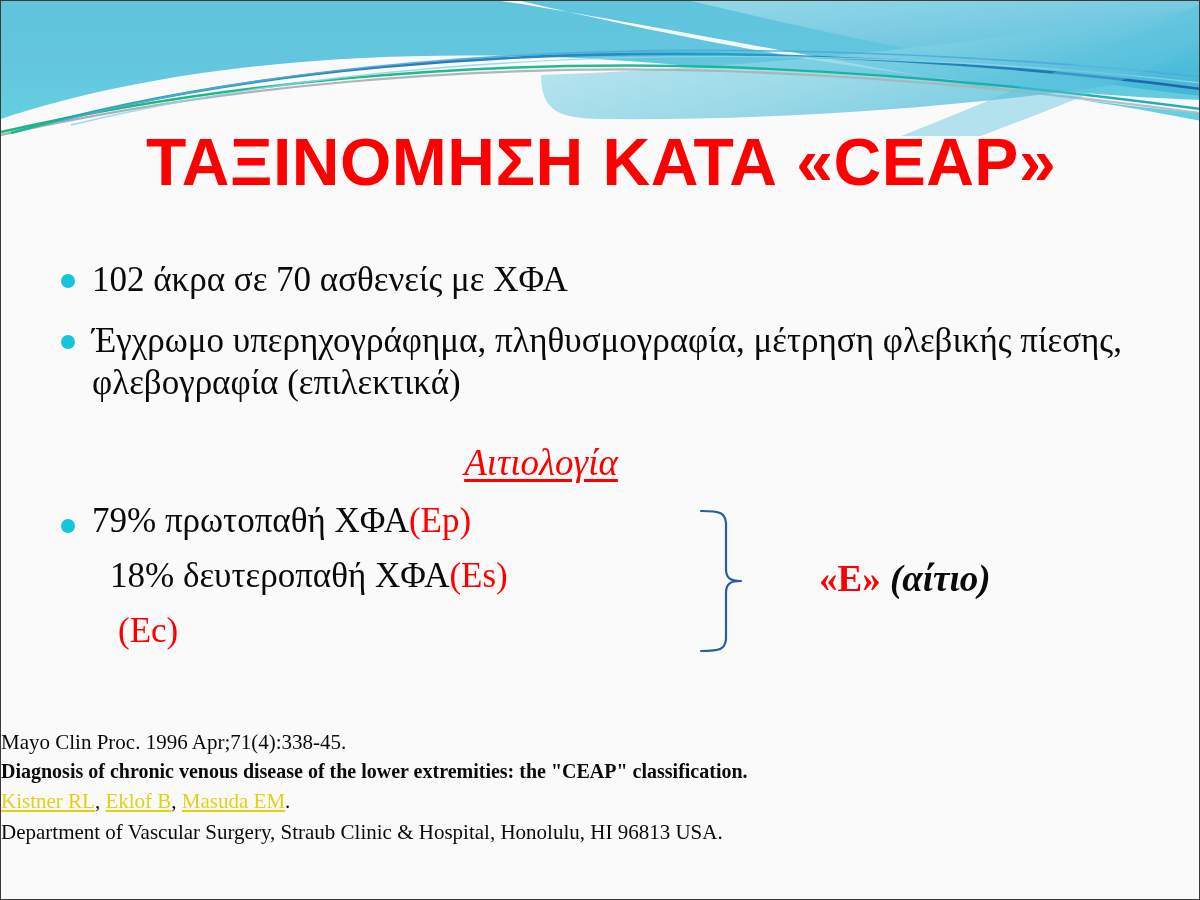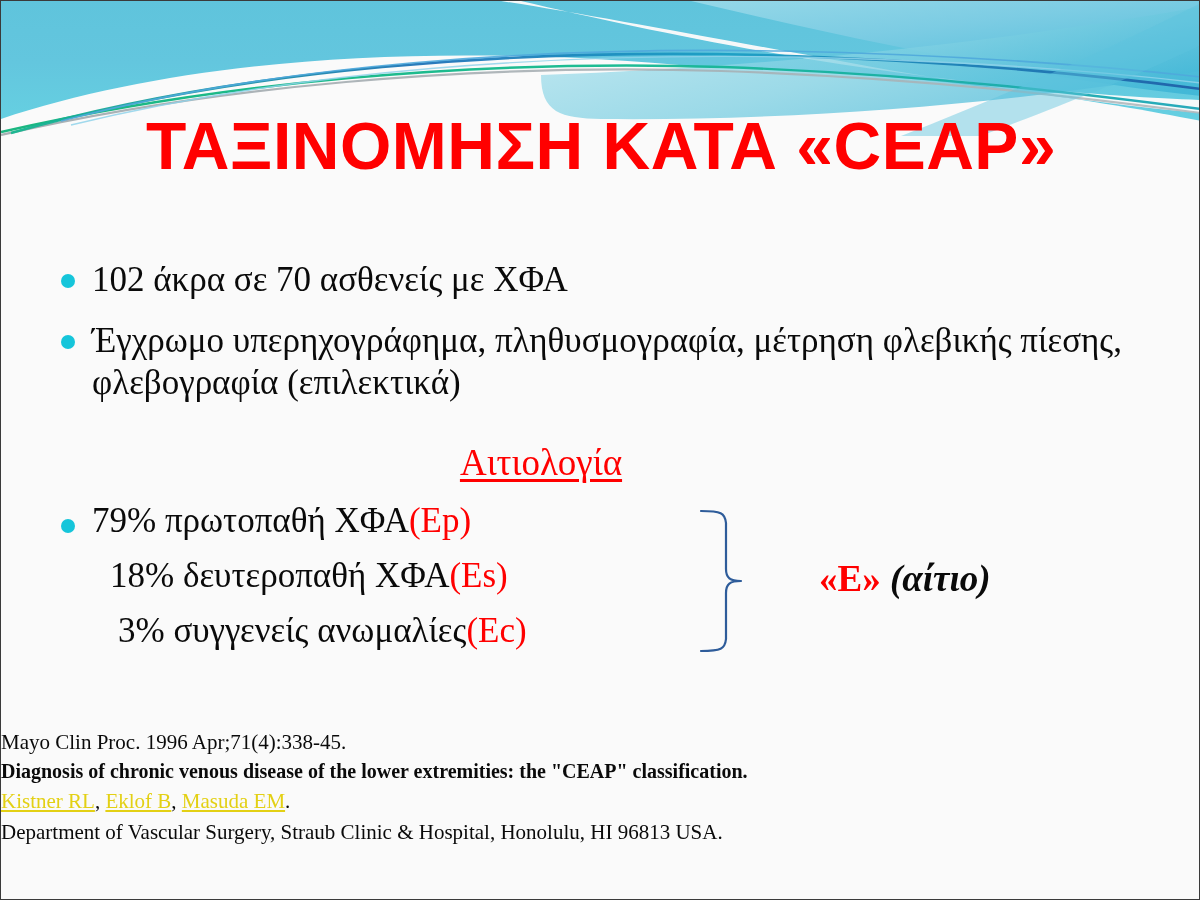--- a/index.html
+++ b/index.html
@@ -80,20 +80,21 @@
 
   
   .etiology-heading {
     position: absolute;
     left: 0;
     top: 440px;
     width: 1080px;
     text-align: center;
     color: #FF0000;
     font-family: "Liberation Serif", serif;
+    font-style: italic;
     font-size: 37px;
     text-decoration: underline;
     text-underline-offset: 4px;
   }
 
   
   .etio-block {
     position: absolute;
     left: 60px;
     top: 502px;
@@ -228,21 +229,21 @@
     <path d="M 0,134 C 210,86 470,62 720,70 C 930,77 1090,98 1200,112" fill="none" stroke="url(#grayLine)" stroke-width="2.2" opacity="0.85"></path>
     <path d="M 0,131 C 215,82 472,58 722,66 C 936,74 1092,94 1200,108" fill="none" stroke="url(#greenLine)" stroke-width="2.4" opacity="0.95"></path>
     <path d="M 10,132 C 240,66 520,48 760,54 C 960,60 1110,76 1200,88" fill="none" stroke="url(#blueLine)" stroke-width="2.6" opacity="0.95"></path>
     <path d="M 60,120 C 280,62 540,46 780,50 C 970,54 1110,66 1200,76" fill="none" stroke="#4FA8DC" stroke-width="1.6" opacity="0.9"></path>
     <path d="M 70,124 C 300,68 560,52 790,56 C 980,60 1115,72 1200,82" fill="none" stroke="#8FD2EA" stroke-width="1.4" opacity="0.85"></path>
 
     <path d="M 900,135 C 1000,96 1100,52 1200,2 L 1200,44
              C 1120,82 1040,112 980,135 Z" fill="#5EC3DE" opacity="0.45"></path>
   </svg>
 
-  <div class="title" style="top:112px;">ΤΑΞΙΝΟΜΗΣΗ ΚΑΤΑ «CEAP»</div>
+  <div class="title" style="top:128px;">ΤΑΞΙΝΟΜΗΣΗ ΚΑΤΑ «CEAP»</div>
 
   <div class="body-area">
 
     <div class="bullet-row">
       <span class="bullet-dot"></span>
       <span class="bullet-text">102 άκρα σε 70 ασθενείς με ΧΦΑ</span>
     </div>
 
     <div class="bullet-row">
       <span class="bullet-dot"></span>
@@ -262,21 +263,20 @@
     </div>
 
     <div class="etio-line etio-indent-1">
       <span class="etio-spacer"></span>
       <span>18% δευτεροπαθή ΧΦΑ </span>
       <span class="red">(Es)</span>
     </div>
 
     <div class="etio-line etio-indent-2">
       <span class="etio-spacer"></span>
-      <span>3% συγγενείς ανωμαλίες </span>
       <span class="red">(Ec)</span>
     </div>
 
   </div>
 
   <svg class="brace-svg" viewBox="0 0 60 148" preserveAspectRatio="none">
     <path d="M 2,4
              C 22,4 26,6 27,16
              L 27,62
              C 27,71 31,74 42,74

